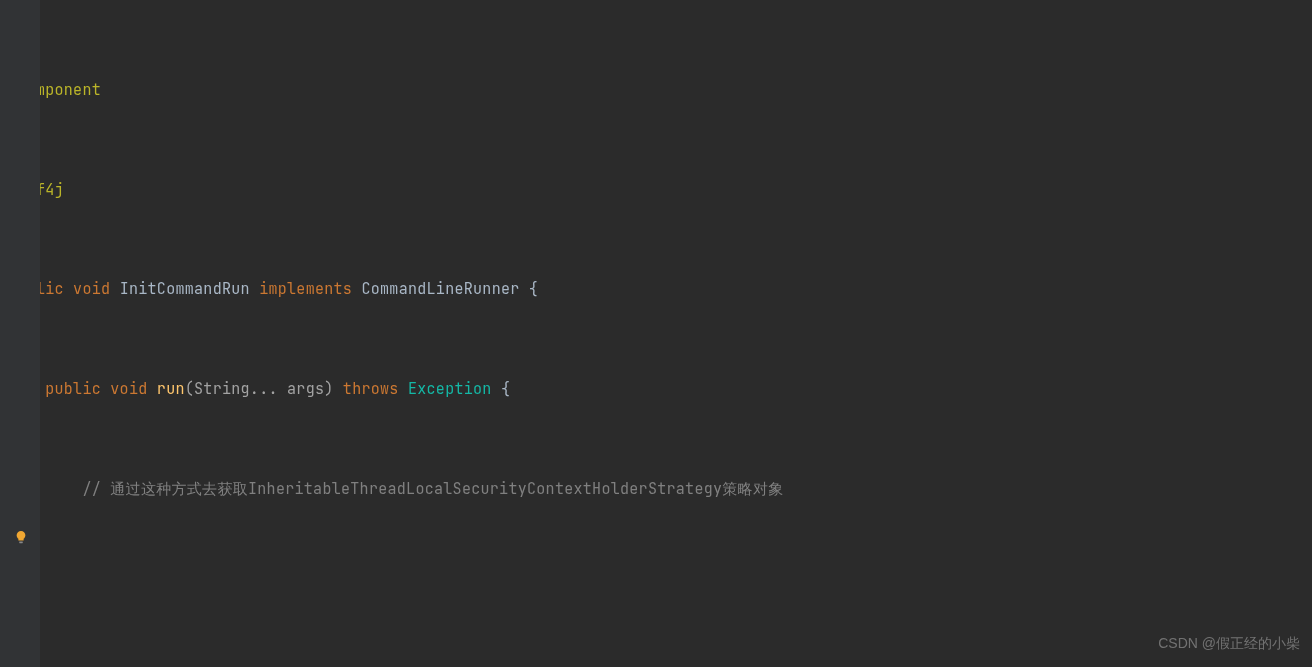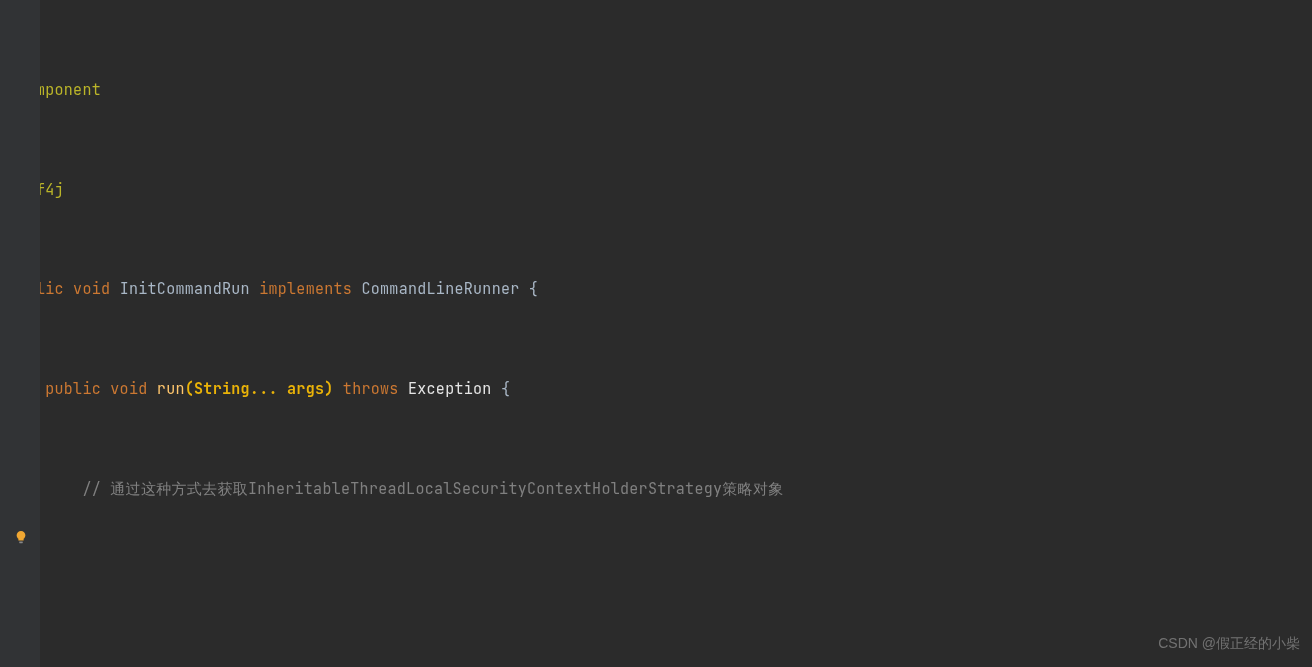--- a/index.html
+++ b/index.html
@@ -50,23 +50,23 @@
       padding-left: 8px;
       height: 33.6px;
       display: flex;
       align-items: center;
     }
     .kw { color: #cc7832; }
     .anno { color: #bbb529; }
     .classname { color: #a9b7c6; }
     .method { color: #ffc66d; text-align: center; }
     .comment { color: #808080; }
-    .param { color: #eab308; font-weight: bold; }
+    .param { color: #a3a3a3; }
     .punct { color: #a9b7c6; }
-    .exception { color: #e5e5e5; }
+    .exception { color: #14b8a6; }
     .watermark {
       position: absolute;
       right: 12px;
       bottom: 8px;
       color: rgba(200, 200, 200, 0.45);
       font-size: 14px;
       font-family: sans-serif;
     }
   </style>
 </head>

